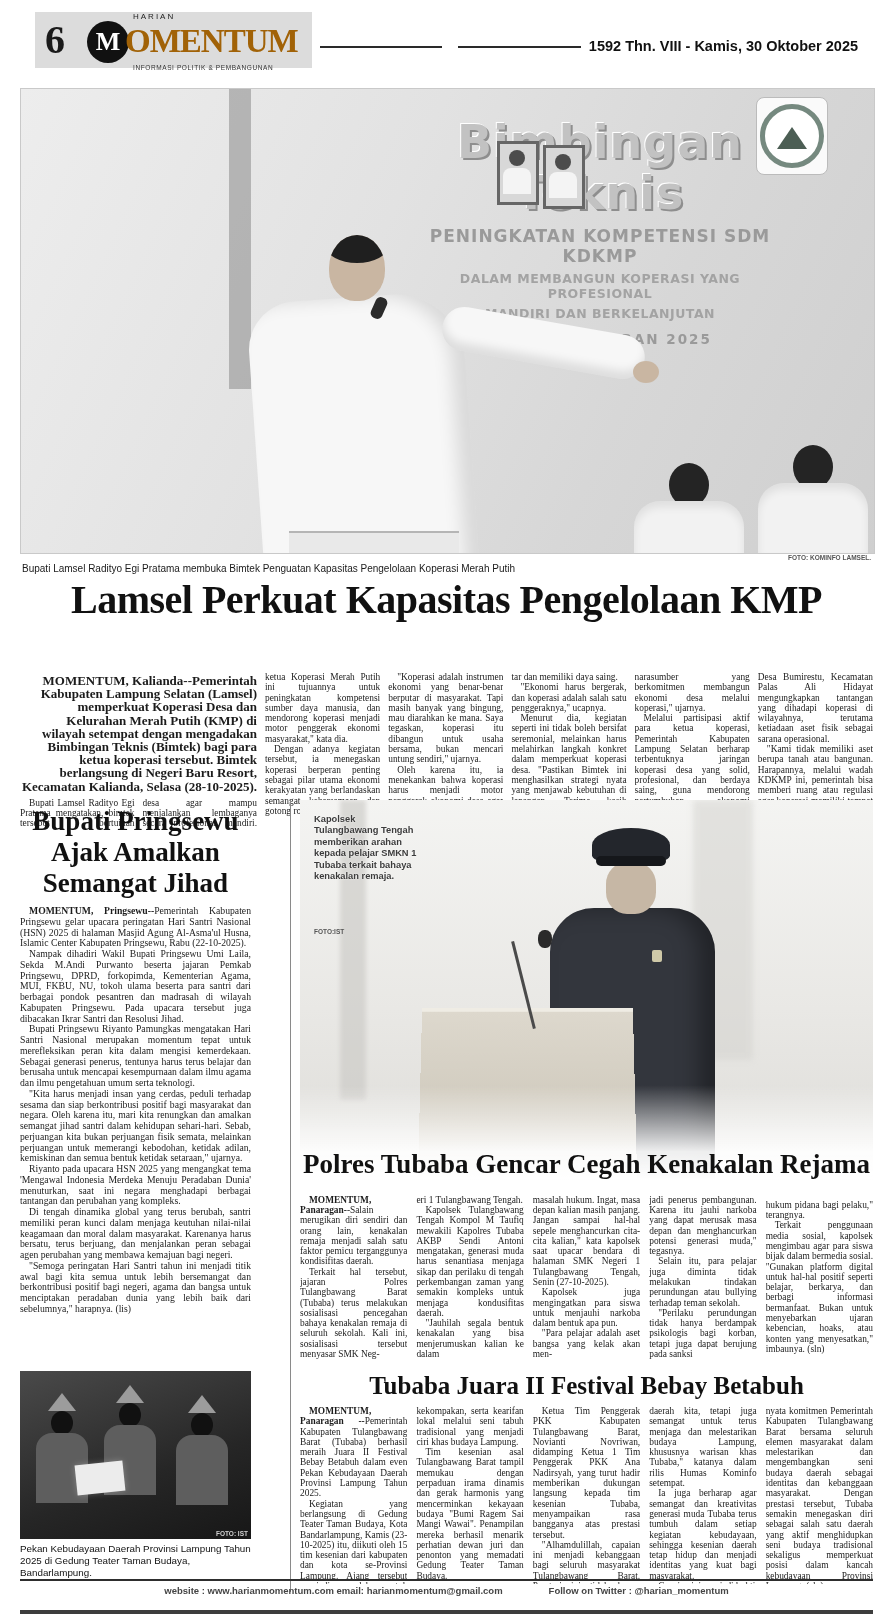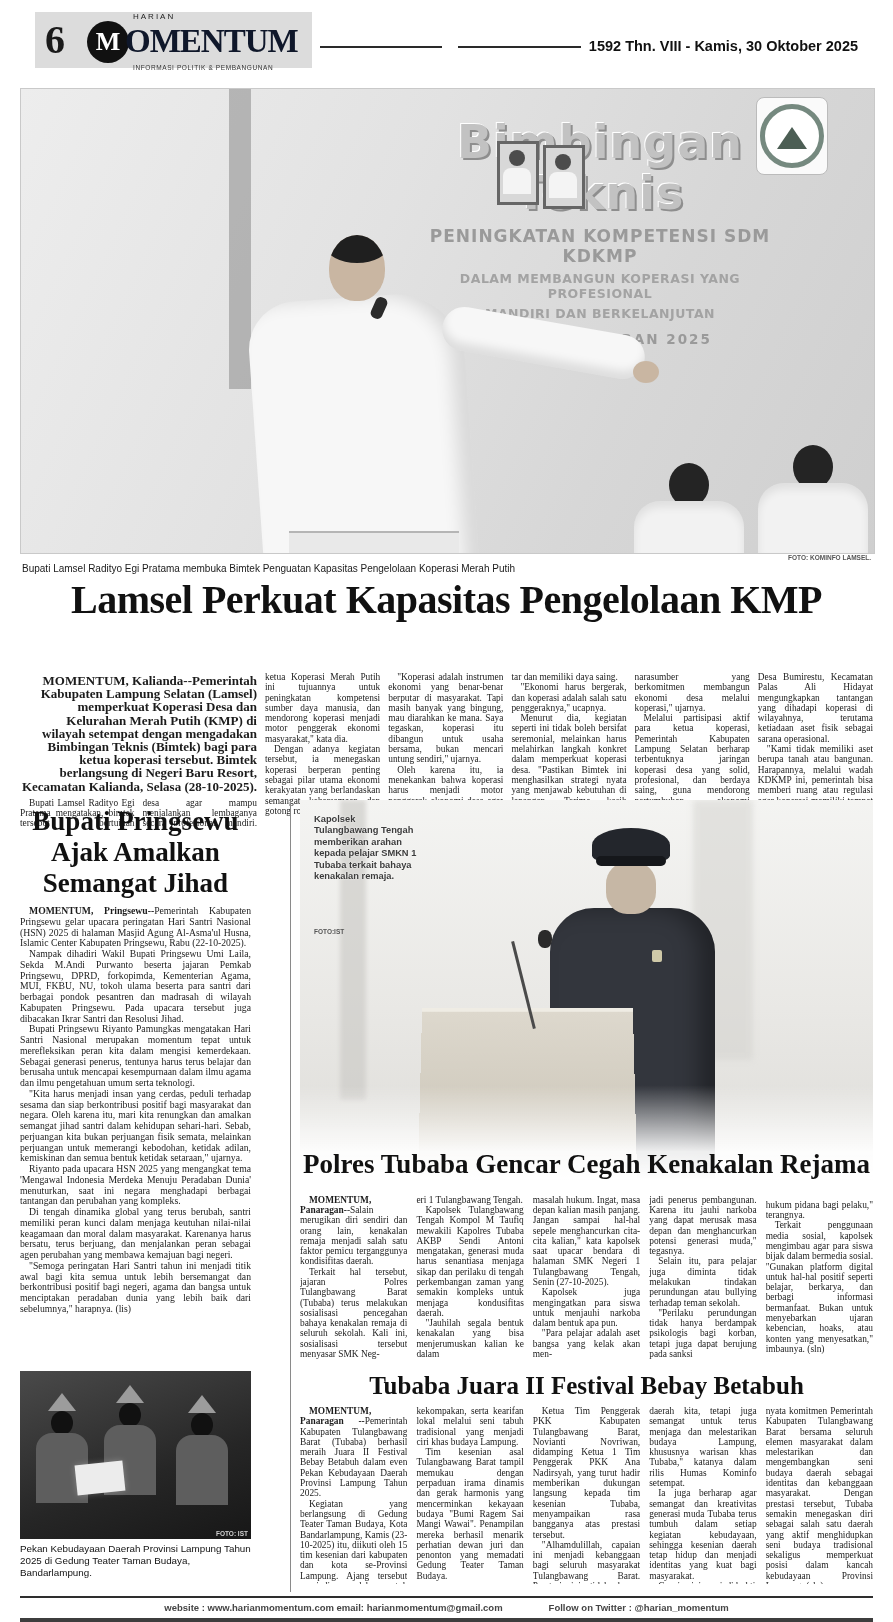--- a/index.html
+++ b/index.html
@@ -7,21 +7,21 @@
         font-family:"Liberation Serif",serif;color:#1c1c1c;}
   
   .masthead{position:absolute;top:12px;left:35px;right:35px;height:56px;display:flex;align-items:center;}
   .mh-graybox{background:#dcdcdc;height:56px;display:flex;align-items:center;padding:0 14px 0 10px;flex:none;}
   .page-num{font-size:40px;font-weight:bold;color:#1a1a1a;margin-right:22px;line-height:1;}
   .brand{position:relative;padding-top:2px;}
   .harian{display:block;font-family:"Liberation Sans",sans-serif;font-size:8px;letter-spacing:2px;color:#222;margin-left:46px;}
   .brand-main{display:flex;align-items:center;line-height:1;}
   .m-circle{width:42px;height:42px;border-radius:50%;background:#111;color:#fff;display:flex;align-items:center;justify-content:center;
             font-size:26px;font-weight:bold;flex:none;}
-  .brand-name{font-size:33px;font-weight:bold;letter-spacing:-1px;color:#0f172a;margin-left:-4px;}
+  .brand-name{font-size:33px;font-weight:bold;letter-spacing:-1px;color:#a16207;margin-left:-4px;}
   .tagline{display:block;font-family:"Liberation Sans",sans-serif;font-size:6.5px;letter-spacing:.6px;color:#333;margin-left:46px;margin-top:1px;}
   .mh-rule{height:2px;background:#2a2a2a;flex:1;margin:14px 8px 0 8px;}
   .mh-center{flex:none;text-align:center;}
   .mh-site{font-family:"Liberation Sans",sans-serif;font-size:10px;font-weight:bold;letter-spacing:2.5px;color:#1a1a1a;}
   .mh-section{font-size:37px;letter-spacing:7px;color:#8f8f8f;line-height:1;margin-top:1px;}
   .mh-edition{flex:none;font-family:"Liberation Sans",sans-serif;font-size:14.5px;font-weight:bold;color:#111;margin-top:12px;}
   
   .main-photo{position:absolute;top:88px;left:20px;width:853px;height:464px;overflow:hidden;border:1px solid #c9c9c9;
               background:linear-gradient(115deg,#ededed 0%,#e2e2e2 40%,#d7d7d7 70%,#cfcfcf 100%);}
   .mp-curtain{position:absolute;left:208px;top:0;width:22px;height:300px;background:#8a8a8a;opacity:.55;}
@@ -98,22 +98,22 @@
   .pp-fade{position:absolute;left:0;right:0;bottom:0;height:95px;background:linear-gradient(180deg,rgba(255,255,255,0),rgba(255,255,255,.92) 70%,#fff);}
   .pp-caption{position:absolute;left:14px;top:14px;width:108px;font-family:"Liberation Sans",sans-serif;font-size:9.3px;line-height:11.4px;
               font-weight:bold;color:#3c3c3c;text-shadow:0 0 2px #fff;}
   .pp-credit{position:absolute;left:14px;top:128px;font-family:"Liberation Sans",sans-serif;font-size:6.5px;font-weight:bold;color:#555;}
   .a3-headline{position:absolute;left:0;right:0;bottom:0;margin:0;text-align:center;font-size:27px;font-weight:bold;color:#111;}
   .ncols{display:flex;gap:9px;overflow:hidden;}
   .a3-cols{margin-top:14px;height:166px;align-items:center;}
   .a4-headline{margin:12px 0 0;text-align:center;font-size:25px;font-weight:bold;color:#111;}
   .a4-cols{margin-top:6px;height:178px;}
   
-  .footer{position:absolute;left:20px;right:20px;bottom:0;border-top:2px solid #2e2e2e;border-bottom:4px solid #3d3d3d;
-          padding:4px 0 5px;display:flex;justify-content:center;gap:46px;
+  .footer{position:absolute;left:20px;right:20px;bottom:8px;border-top:2px solid #2e2e2e;border-bottom:4px solid #3d3d3d;
+          padding:4px 0 14px;display:flex;justify-content:center;gap:46px;
           font-family:"Liberation Sans",sans-serif;font-size:9.5px;font-weight:bold;color:#454545;}
 </style>
 </head>
 <body>
 
 <div class="page">
 
   <header class="masthead">
     <div class="mh-graybox">
       <div class="page-num">6</div>

